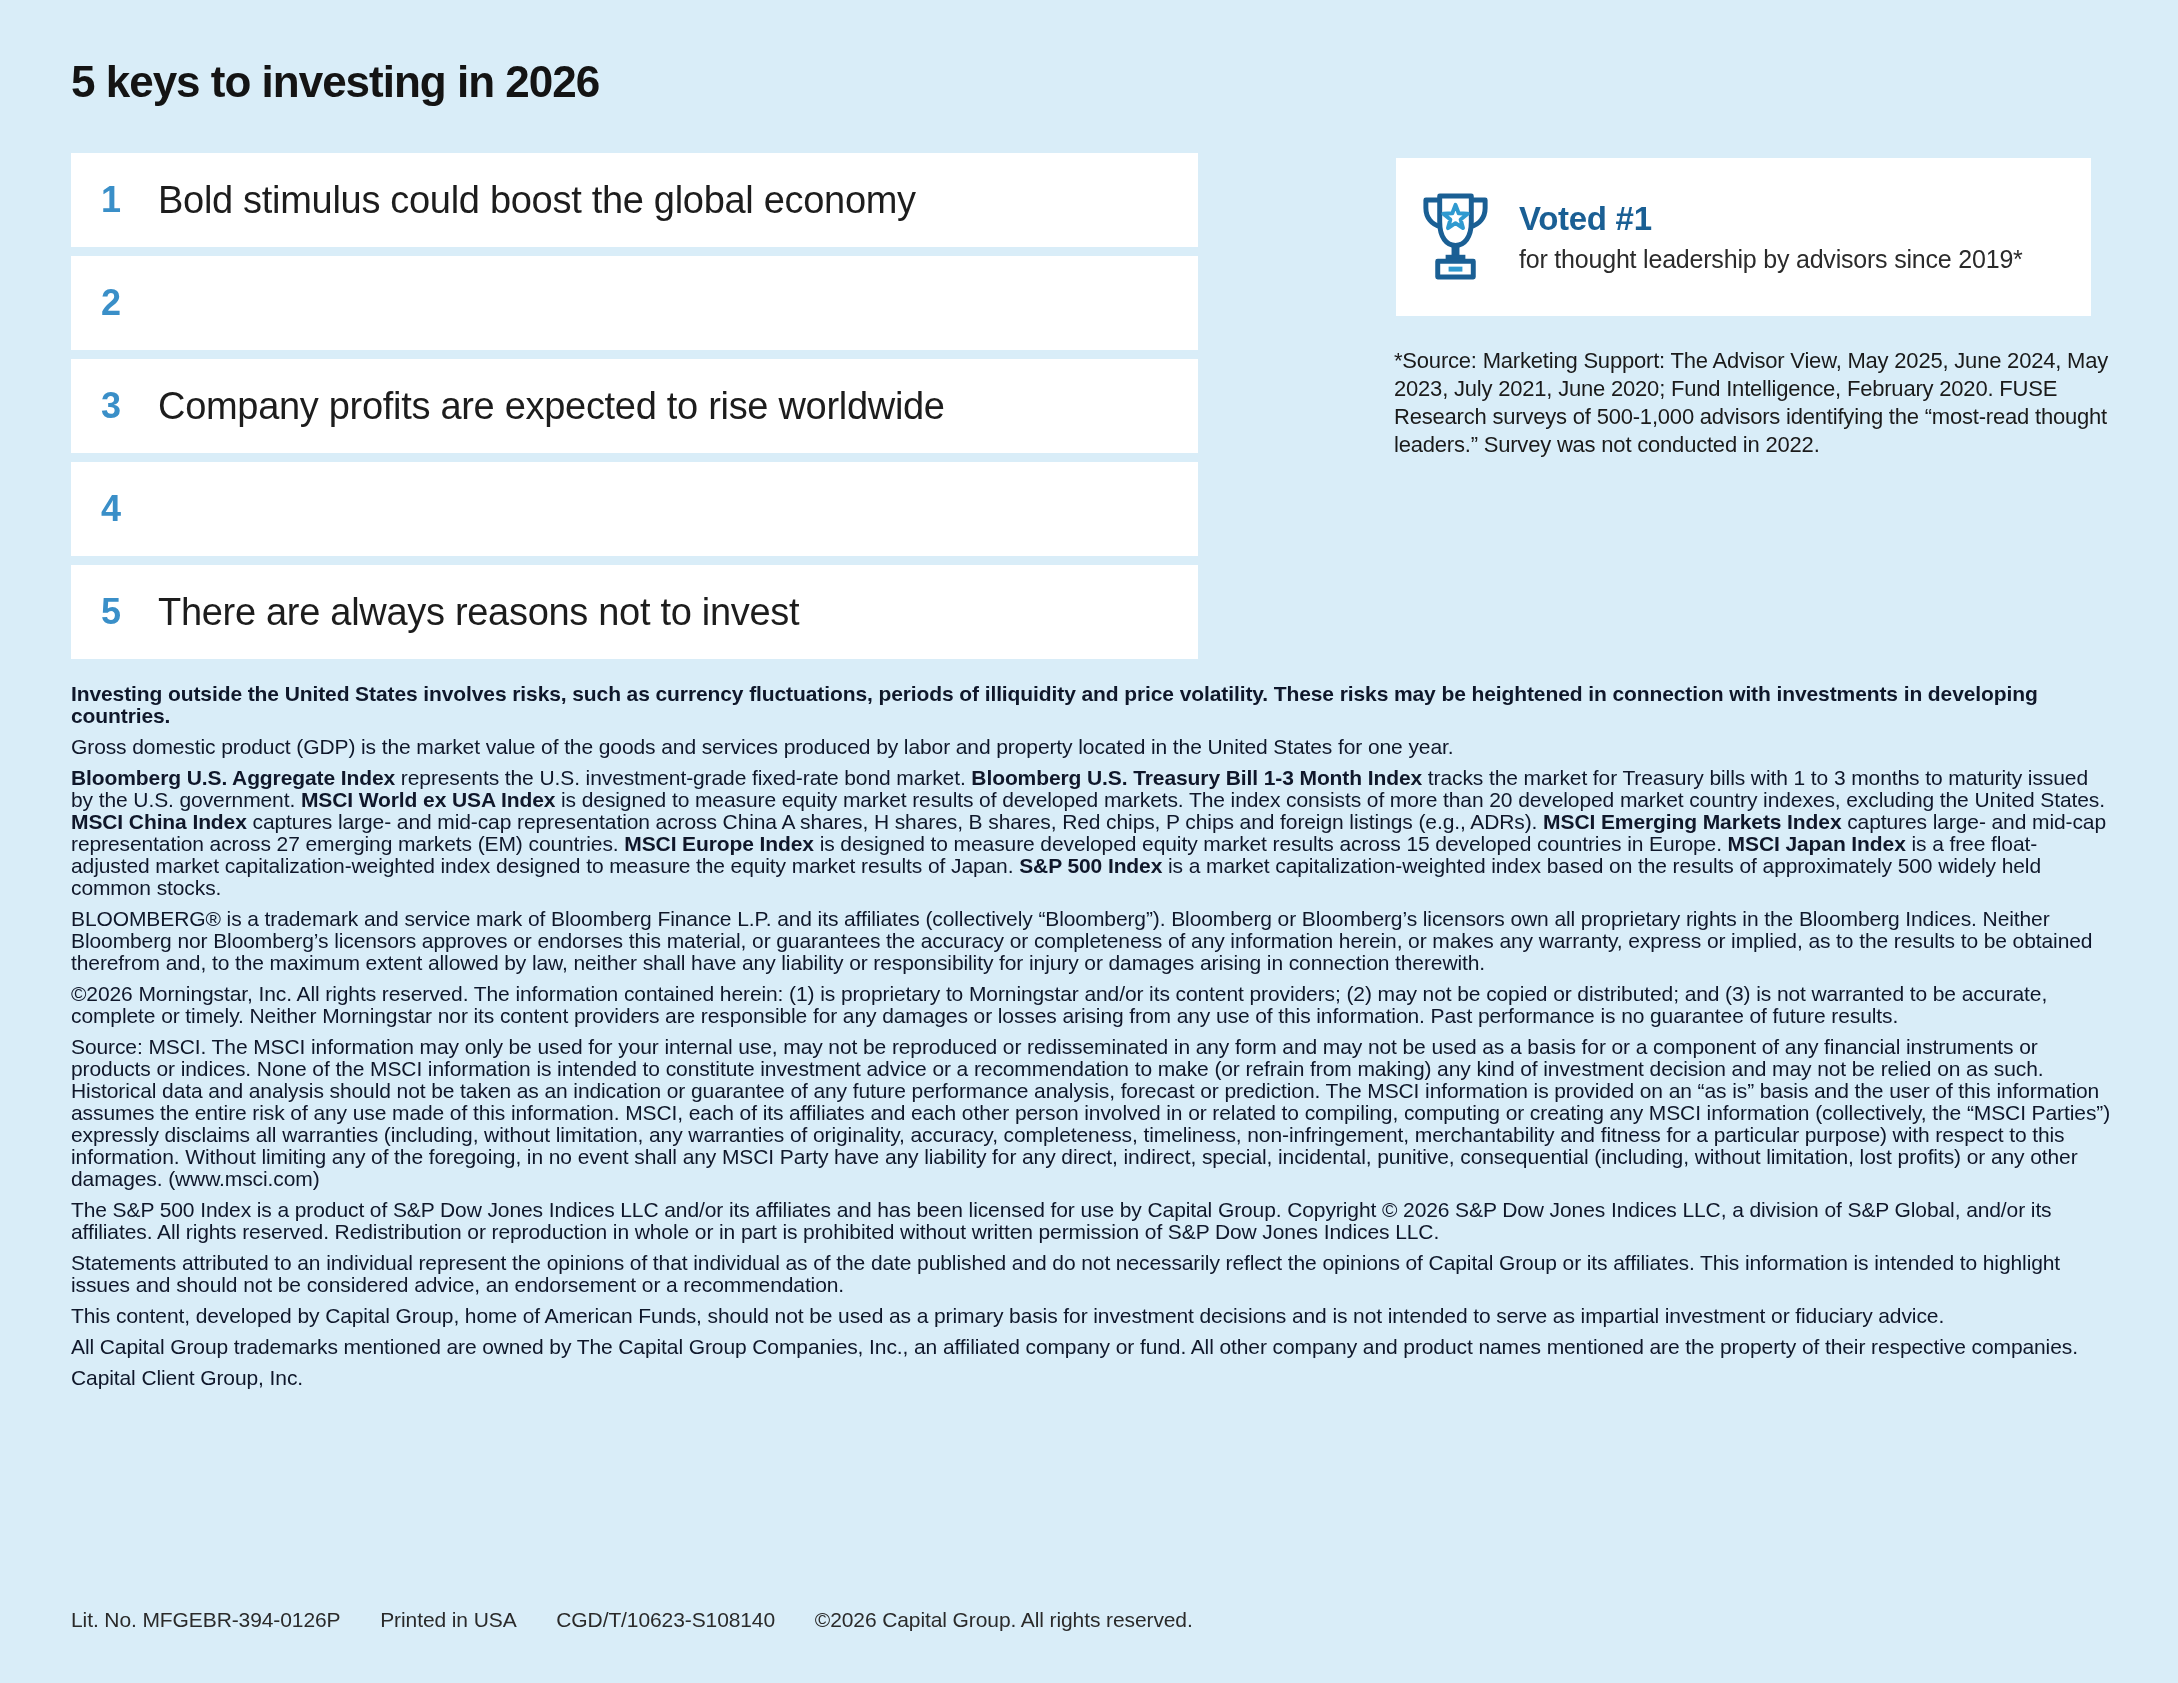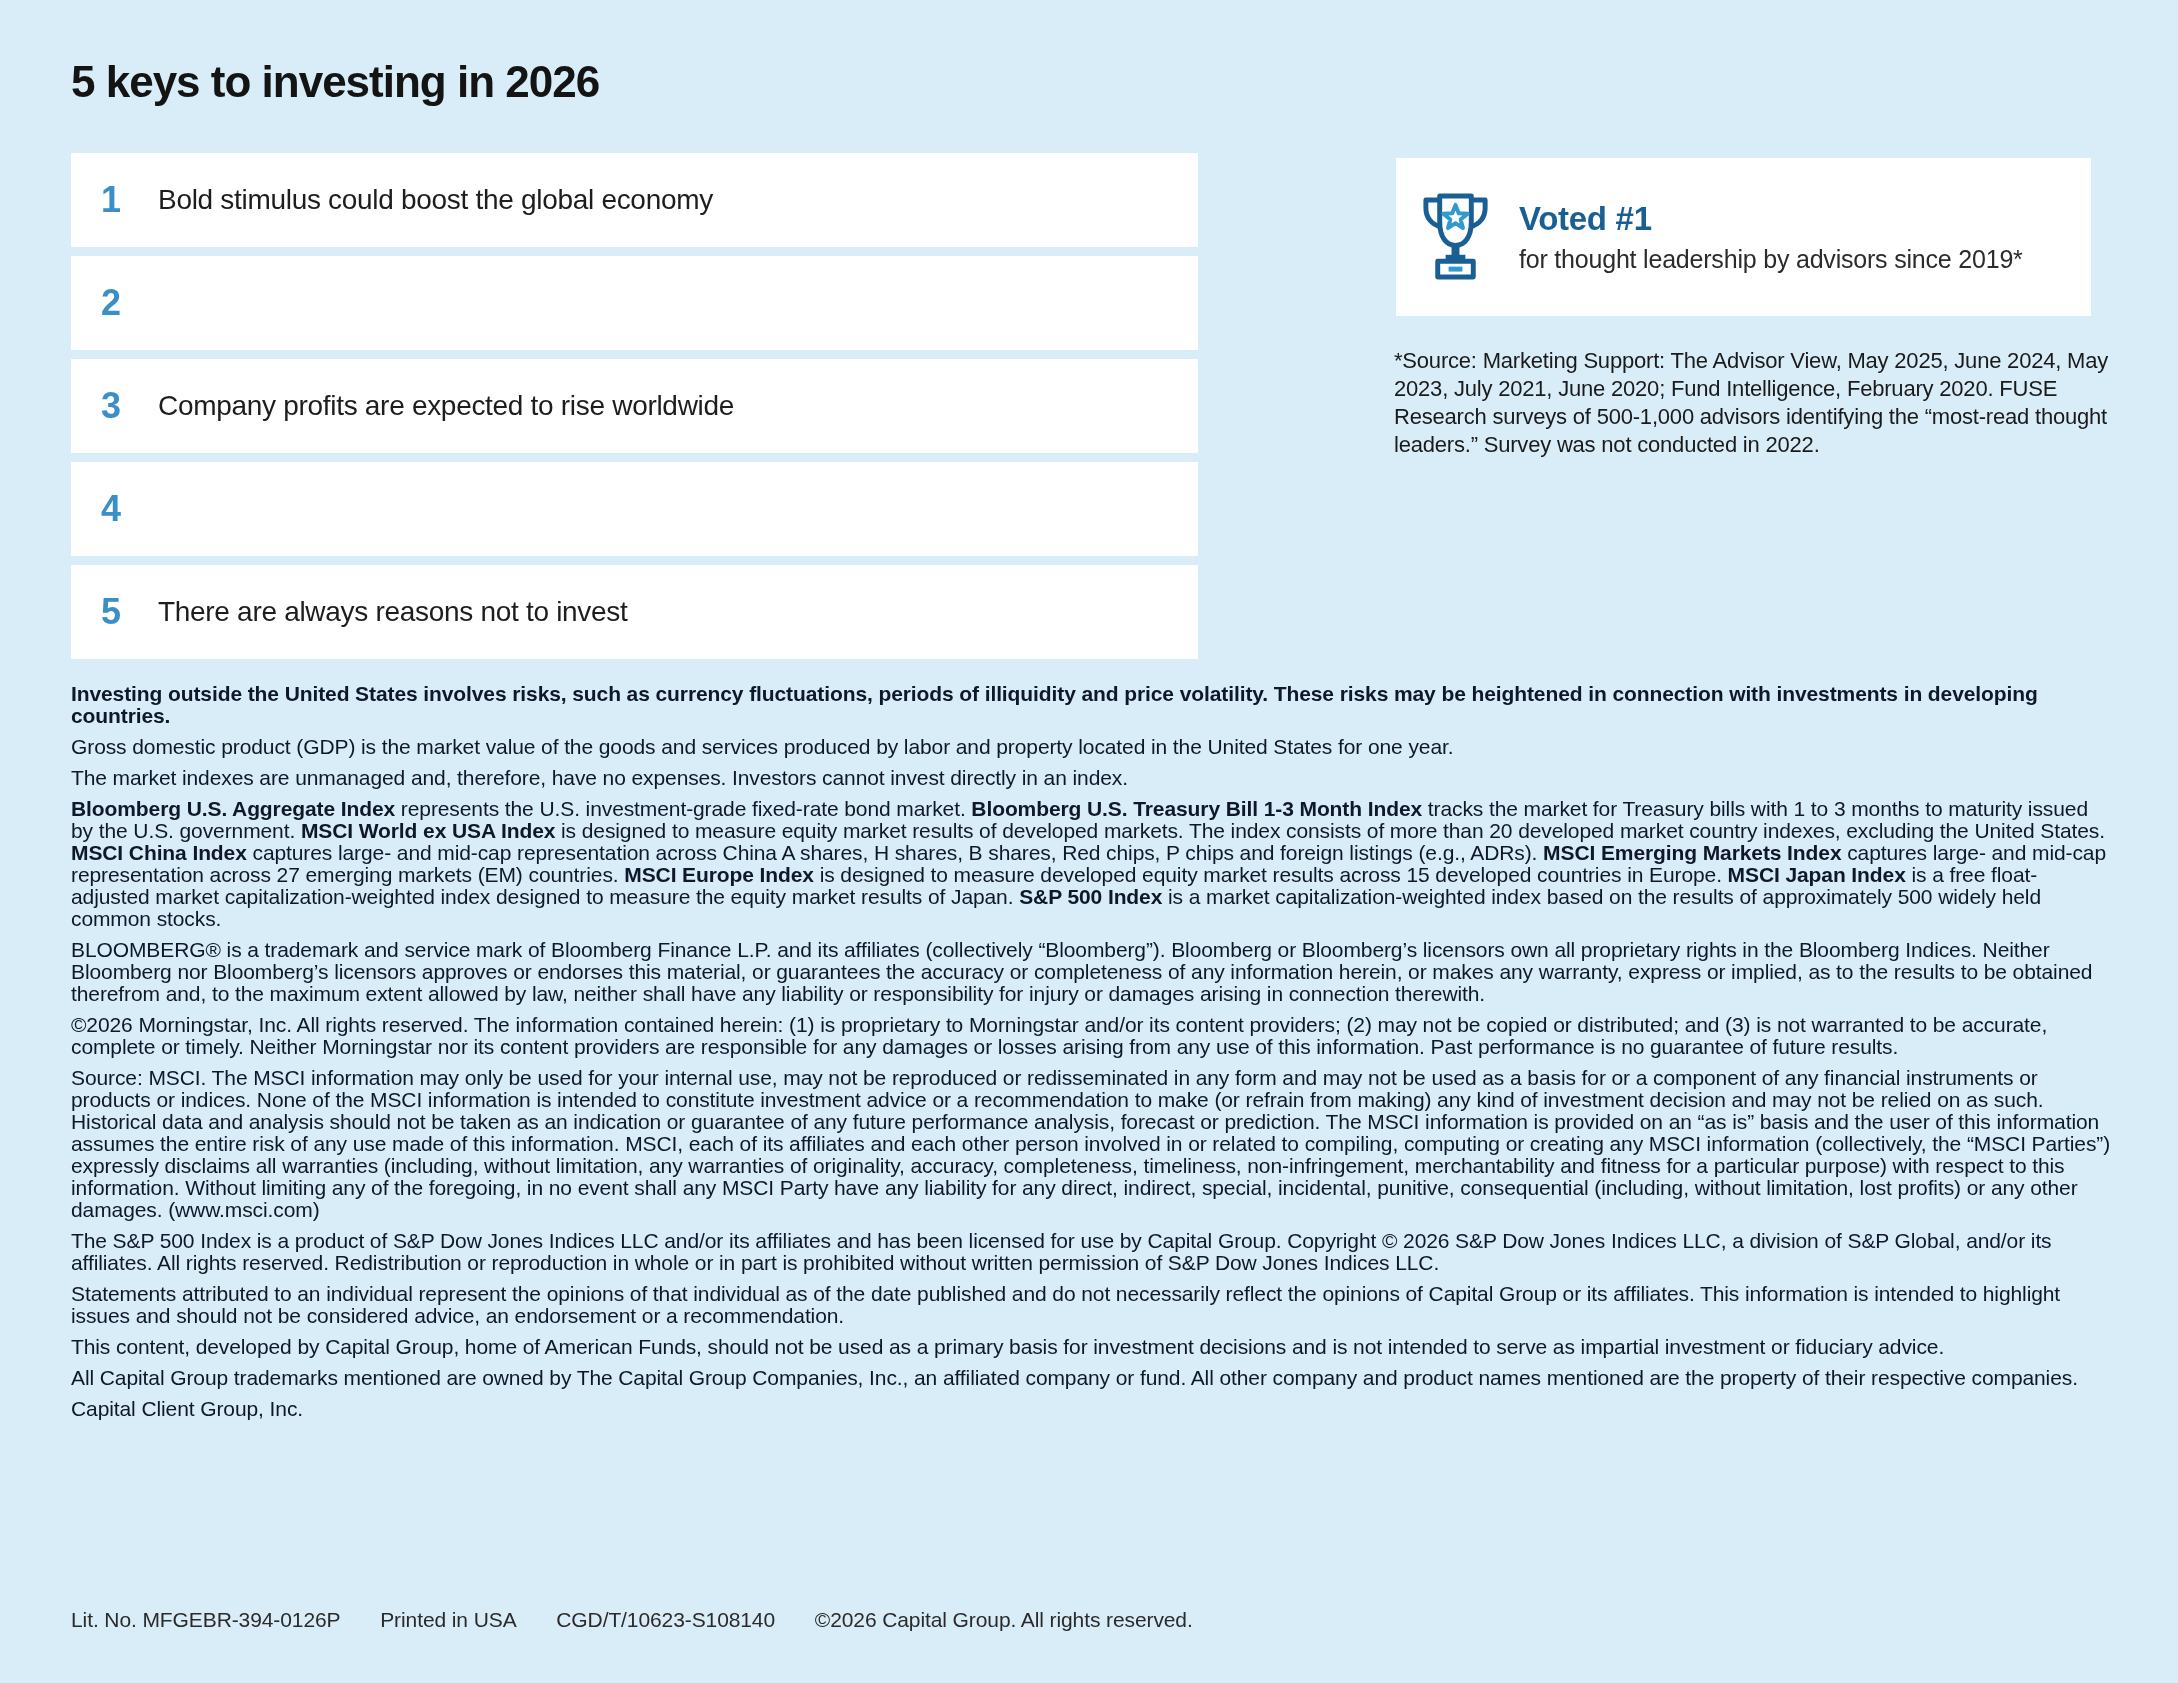--- a/index.html
+++ b/index.html
@@ -28,21 +28,21 @@
   }
   .key-row{
     background:var(--card-bg);height:94px;
     display:flex;align-items:center;padding-left:30px;
   }
   .key-num{
     color:var(--accent-blue);font-size:36px;font-weight:700;
     width:57px;flex:0 0 57px;
   }
   .key-text{
-    font-size:28px;color:#1d1d1d;letter-spacing:-0.3px;text-align:center;
+    font-size:38px;color:#1d1d1d;letter-spacing:-0.3px;text-align:center;
   }
   .badge-card{
     position:absolute;left:1396px;top:158px;width:695px;height:158px;
     background:var(--card-bg);
     display:flex;align-items:center;padding-left:20px;
   }
   .trophy{flex:0 0 79px;width:79px;height:99px;}
   .badge-text{margin-left:24px;}
   .badge-title{color:var(--dark-blue);font-size:33px;font-weight:700;letter-spacing:-0.3px;}
   .badge-subtitle{color:#2b2b2b;font-size:25px;margin-top:7px;letter-spacing:-0.2px;}
@@ -103,21 +103,20 @@
     <div class="badge-title">Voted #1</div>
     <div class="badge-subtitle">for thought leadership by advisors since 2019*</div>
   </div>
 </div>
 
 <div class="source-note">*Source: Marketing Support: The Advisor View, May 2025, June 2024, May 2023, July 2021, June 2020; Fund Intelligence, February 2020. FUSE Research surveys of 500-1,000 advisors identifying the “most-read thought leaders.” Survey was not conducted in 2022.</div>
 
 <div class="disclaimers">
   <p><b>Investing outside the United States involves risks, such as currency fluctuations, periods of illiquidity and price volatility. These risks may be heightened in connection with investments in developing countries.</b></p>
   <p><span>Gross domestic product (GDP) is the market value of the goods and services produced by labor and property located in the United States for one year.</span></p>
-  <p><span>The market indexes are unmanaged and, therefore, have no expenses. Investors cannot invest directly in an index.</span></p>
   <p><b>Bloomberg U.S. Aggregate Index</b><span> represents the U.S. investment-grade fixed-rate bond market. </span><b>Bloomberg U.S. Treasury Bill 1-3 Month Index</b><span> tracks the market for Treasury bills with 1 to 3 months to maturity issued by the U.S. government. </span><b>MSCI World ex USA Index</b><span> is designed to measure equity market results of developed markets. The index consists of more than 20 developed market country indexes, excluding the United States. </span><b>MSCI China Index</b><span> captures large- and mid-cap representation across China A shares, H shares, B shares, Red chips, P chips and foreign listings (e.g., ADRs). </span><b>MSCI Emerging Markets Index</b><span> captures large- and mid-cap representation across 27 emerging markets (EM) countries. </span><b>MSCI Europe Index</b><span> is designed to measure developed equity market results across 15 developed countries in Europe. </span><b>MSCI Japan Index</b><span> is a free float-adjusted market capitalization-weighted index designed to measure the equity market results of Japan. </span><b>S&amp;P 500 Index</b><span> is a market capitalization-weighted index based on the results of approximately 500 widely held common stocks.</span></p>
   <p><span>BLOOMBERG® is a trademark and service mark of Bloomberg Finance L.P. and its affiliates (collectively “Bloomberg”). Bloomberg or Bloomberg’s licensors own all proprietary rights in the Bloomberg Indices. Neither Bloomberg nor Bloomberg’s licensors approves or endorses this material, or guarantees the accuracy or completeness of any information herein, or makes any warranty, express or implied, as to the results to be obtained therefrom and, to the maximum extent allowed by law, neither shall have any liability or responsibility for injury or damages arising in connection therewith.</span></p>
   <p><span>©2026 Morningstar, Inc. All rights reserved. The information contained herein: (1) is proprietary to Morningstar and/or its content providers; (2) may not be copied or distributed; and (3) is not warranted to be accurate, complete or timely. Neither Morningstar nor its content providers are responsible for any damages or losses arising from any use of this information. Past performance is no guarantee of future results.</span></p>
   <p><span>Source: MSCI. The MSCI information may only be used for your internal use, may not be reproduced or redisseminated in any form and may not be used as a basis for or a component of any financial instruments or products or indices. None of the MSCI information is intended to constitute investment advice or a recommendation to make (or refrain from making) any kind of investment decision and may not be relied on as such. Historical data and analysis should not be taken as an indication or guarantee of any future performance analysis, forecast or prediction. The MSCI information is provided on an “as is” basis and the user of this information assumes the entire risk of any use made of this information. MSCI, each of its affiliates and each other person involved in or related to compiling, computing or creating any MSCI information (collectively, the “MSCI Parties”) expressly disclaims all warranties (including, without limitation, any warranties of originality, accuracy, completeness, timeliness, non-infringement, merchantability and fitness for a particular purpose) with respect to this information. Without limiting any of the foregoing, in no event shall any MSCI Party have any liability for any direct, indirect, special, incidental, punitive, consequential (including, without limitation, lost profits) or any other damages. (www.msci.com)</span></p>
   <p><span>The S&amp;P 500 Index is a product of S&amp;P Dow Jones Indices LLC and/or its affiliates and has been licensed for use by Capital Group. Copyright © 2026 S&amp;P Dow Jones Indices LLC, a division of S&amp;P Global, and/or its affiliates. All rights reserved. Redistribution or reproduction in whole or in part is prohibited without written permission of S&amp;P Dow Jones Indices LLC.</span></p>
   <p><span>Statements attributed to an individual represent the opinions of that individual as of the date published and do not necessarily reflect the opinions of Capital Group or its affiliates. This information is intended to highlight issues and should not be considered advice, an endorsement or a recommendation.</span></p>
   <p><span>This content, developed by Capital Group, home of American Funds, should not be used as a primary basis for investment decisions and is not intended to serve as impartial investment or fiduciary advice.</span></p>
   <p><span>All Capital Group trademarks mentioned are owned by The Capital Group Companies, Inc., an affiliated company or fund. All other company and product names mentioned are the property of their respective companies.</span></p>
   <p><span>Capital Client Group, Inc.</span></p>
 </div>

